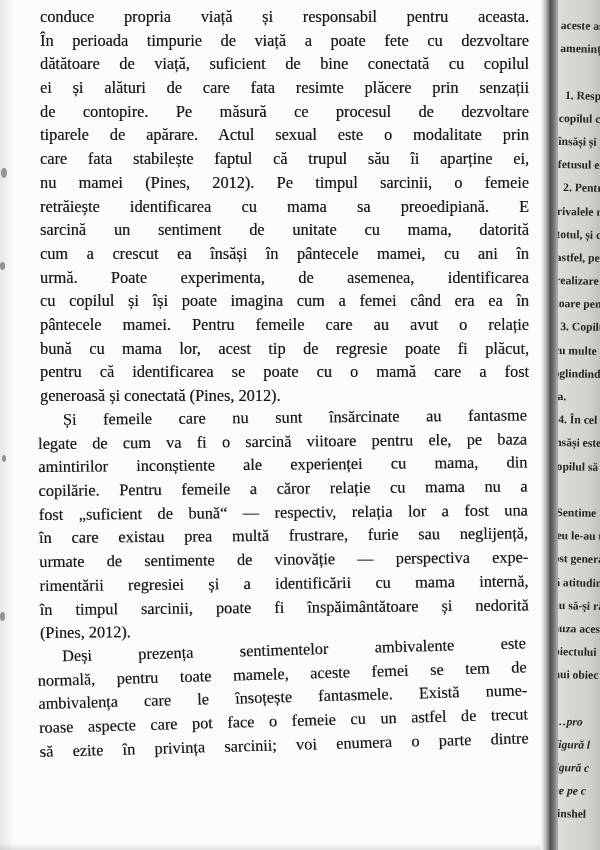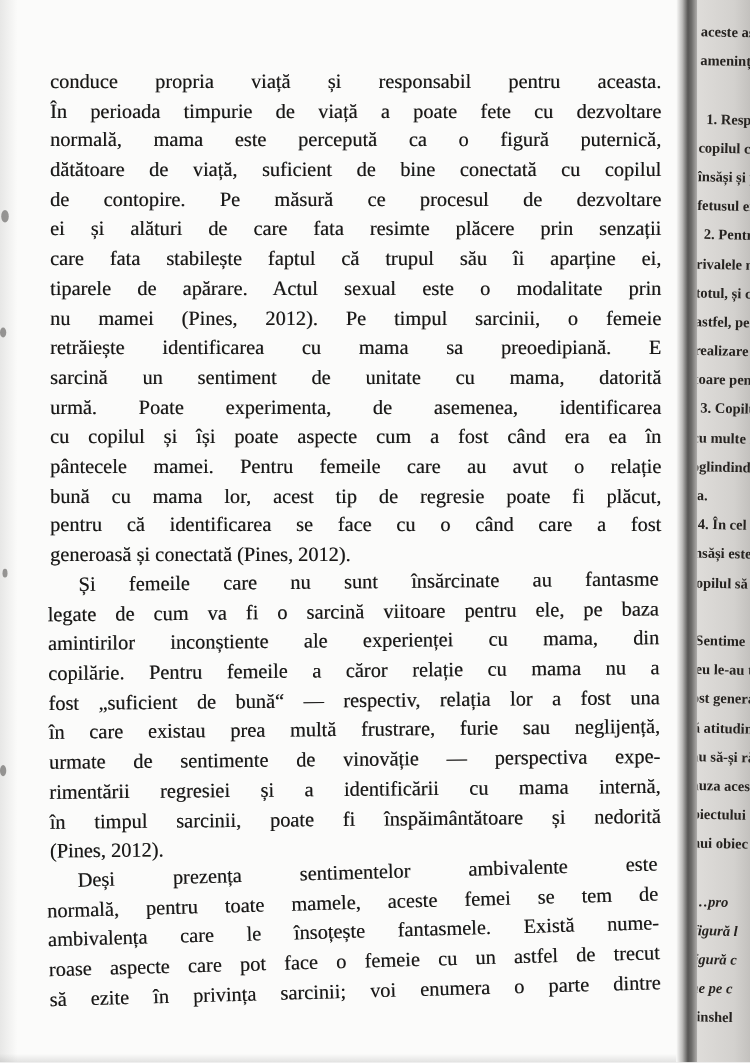--- a/index.html
+++ b/index.html
@@ -13,21 +13,20 @@
     background:linear-gradient(to right,#e7e7e6 0,#fbfbfa 14px,#fbfbfa 100%);
   }
   .left-page::after{ 
     content:"";position:absolute;left:0;bottom:0;width:100%;height:7px;
     background:linear-gradient(to bottom,rgba(0,0,0,0),rgba(0,0,0,0.10));
   }
   .text-block{
     position:absolute;left:40px;top:5px;width:489px;
     color:#181716;font-size:16.3px;line-height:23.7px;
     text-shadow:0.35px 0 0 rgba(24,23,22,0.55);
-    margin-top:48px;
   }
   .line{
     text-align:justify;text-align-last:justify;height:23.7px;overflow:visible;
   }
   .line.last{text-align-last:left;}
   .line.indent{text-indent:25px;}
   .para{transform-origin:0 100%;}
   .para.p1{transform:rotate(-0.55deg);}
   .para.p2{transform:rotate(-1.6deg);}
   .gutter{
@@ -50,34 +49,34 @@
 </style>
 </head>
 <body>
 
 <div class="scan">
   <div class="left-page">
     <div class="text-block" id="leftText">
         <div class="para p0">
           <div class="line">conduce propria viață și responsabil pentru aceasta.</div>
           <div class="line">În perioada timpurie de viață a poate fete cu dezvoltare</div>
-          <div class="line">normală, mama este percepută ca o figură puternică,</div>
           <div class="line">dătătoare de viață, suficient de bine conectată cu copilul</div>
+          <div class="line">ei și alături de care fata resimte plăcere prin senzații</div>
           <div class="line">de contopire. Pe măsură ce procesul de dezvoltare</div>
-          <div class="line">ei și alături de care fata resimte plăcere prin senzații</div>
+          <div class="line">tiparele de apărare. Actul sexual este o modalitate prin</div>
           <div class="line">care fata stabilește faptul că trupul său îi aparține ei,</div>
-          <div class="line">tiparele de apărare. Actul sexual este o modalitate prin</div>
           <div class="line">nu mamei (Pines, 2012). Pe timpul sarcinii, o femeie</div>
           <div class="line">retrăiește identificarea cu mama sa preoedipiană. E</div>
           <div class="line">sarcină un sentiment de unitate cu mama, datorită</div>
+          <div class="line">cum a crescut ea însăși în pântecele mamei, cu ani în</div>
           <div class="line">urmă. Poate experimenta, de asemenea, identificarea</div>
-          <div class="line">cu copilul și își poate aspecte cum a fost când era ea în</div>
+          <div class="line">cu copilul și își poate imagina cum a femei când era ea în</div>
           <div class="line">pântecele mamei. Pentru femeile care au avut o relație</div>
           <div class="line">bună cu mama lor, acest tip de regresie poate fi plăcut,</div>
-          <div class="line">pentru că identificarea se face cu o când care a fost</div>
+          <div class="line">pentru că identificarea se poate cu o mamă care a fost</div>
           <div class="line last">generoasă și conectată (Pines, 2012).</div>
         </div>
         <div class="para p1">
           <div class="line indent">Și femeile care nu sunt însărcinate au fantasme</div>
           <div class="line">legate de cum va fi o sarcină viitoare pentru ele, pe baza</div>
           <div class="line">amintirilor inconștiente ale experienței cu mama, din</div>
           <div class="line">copilărie. Pentru femeile a căror relație cu mama nu a</div>
           <div class="line">fost „suficient de bună“ — respectiv, relația lor a fost una</div>
           <div class="line">în care existau prea multă frustrare, furie sau neglijență,</div>
           <div class="line">urmate de sentimente de vinovăție — perspectiva expe-</div>

